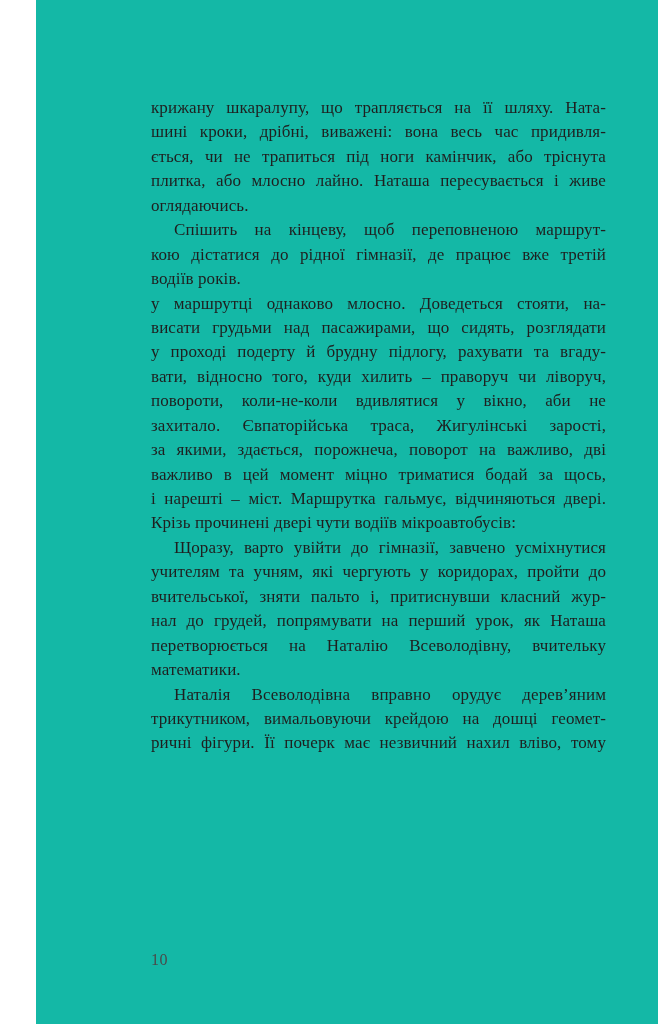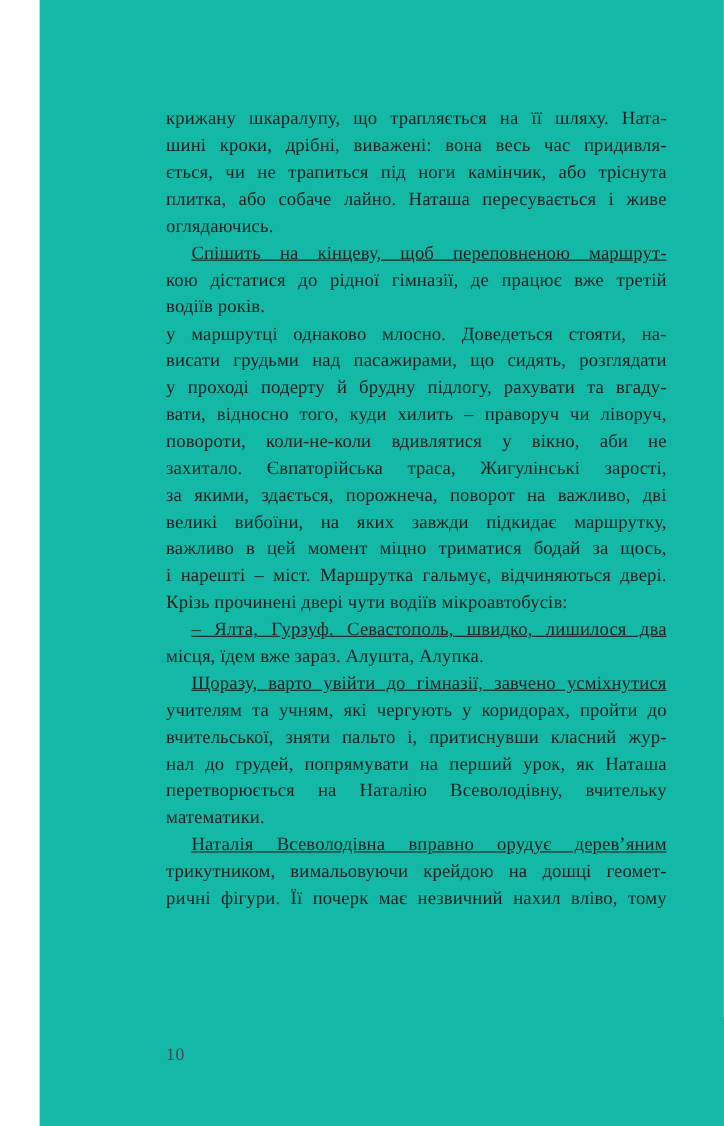--- a/index.html
+++ b/index.html
@@ -37,21 +37,20 @@
     text-align-last: justify;
     white-space: normal;
     letter-spacing: 0.1px;
   }
   .line.line-end {
     text-align: right;
     text-align-last: left;
   }
   .line.indent {
     padding-left: 23px;
-    text-decoration: underline;
   }
   .page-number {
     position: absolute;
     left: 115px;
     top: 950px;
     width: 455px;
     text-align: left;
     font-size: 16px;
     line-height: 20px;
     color: #4a4a4a;
@@ -60,44 +59,39 @@
 </style>
 </head>
 <body>
 
 <div class="page" style="background: #14b8a6; color: rgb(31, 31, 31); margin-left: 36px;">
   <div class="text-block">
       <div class="paragraph">
         <div class="line">крижану шкаралупу, що трапляється на її шляху. Ната-</div>
         <div class="line">шині кроки, дрібні, виважені: вона весь час придивля-</div>
         <div class="line">ється, чи не трапиться під ноги камінчик, або тріснута</div>
-        <div class="line">плитка, або собаче лайно. Наташа пересувається і живе</div>
+        <div class="line">плитка, або млосно лайно. Наташа пересувається і живе</div>
         <div class="line line-end">оглядаючись.</div>
       </div>
       <div class="paragraph">
         <div class="line indent">Спішить на кінцеву, щоб переповненою маршрут-</div>
         <div class="line">кою дістатися до рідної гімназії, де працює вже третій</div>
         <div class="line line-end">водіїв років.</div>
       </div>
       <div class="paragraph">
         <div class="line">у маршрутці однаково млосно. Доведеться стояти, на-</div>
         <div class="line">висати грудьми над пасажирами, що сидять, розглядати</div>
         <div class="line">у проході подерту й брудну підлогу, рахувати та вгаду-</div>
         <div class="line">вати, відносно того, куди хилить – праворуч чи ліворуч,</div>
         <div class="line">повороти, коли-не-коли вдивлятися у вікно, аби не</div>
         <div class="line">захитало. Євпаторійська траса, Жигулінські зарості,</div>
         <div class="line">за якими, здається, порожнеча, поворот на важливо, дві</div>
-        <div class="line">великі вибоїни, на яких завжди підкидає маршрутку,</div>
         <div class="line">важливо в цей момент міцно триматися бодай за щось,</div>
         <div class="line">і нарешті – міст. Маршрутка гальмує, відчиняються двері.</div>
         <div class="line line-end">Крізь прочинені двері чути водіїв мікроавтобусів:</div>
-      </div>
-      <div class="paragraph">
-        <div class="line indent">– Ялта, Гурзуф. Севастополь, швидко, лишилося два</div>
-        <div class="line line-end">місця, їдем вже зараз. Алушта, Алупка.</div>
       </div>
       <div class="paragraph">
         <div class="line indent">Щоразу, варто увійти до гімназії, завчено усміхнутися</div>
         <div class="line">учителям та учням, які чергують у коридорах, пройти до</div>
         <div class="line">вчительської, зняти пальто і, притиснувши класний жур-</div>
         <div class="line">нал до грудей, попрямувати на перший урок, як Наташа</div>
         <div class="line">перетворюється на Наталію Всеволодівну, вчительку</div>
         <div class="line line-end">математики.</div>
       </div>
       <div class="paragraph">

